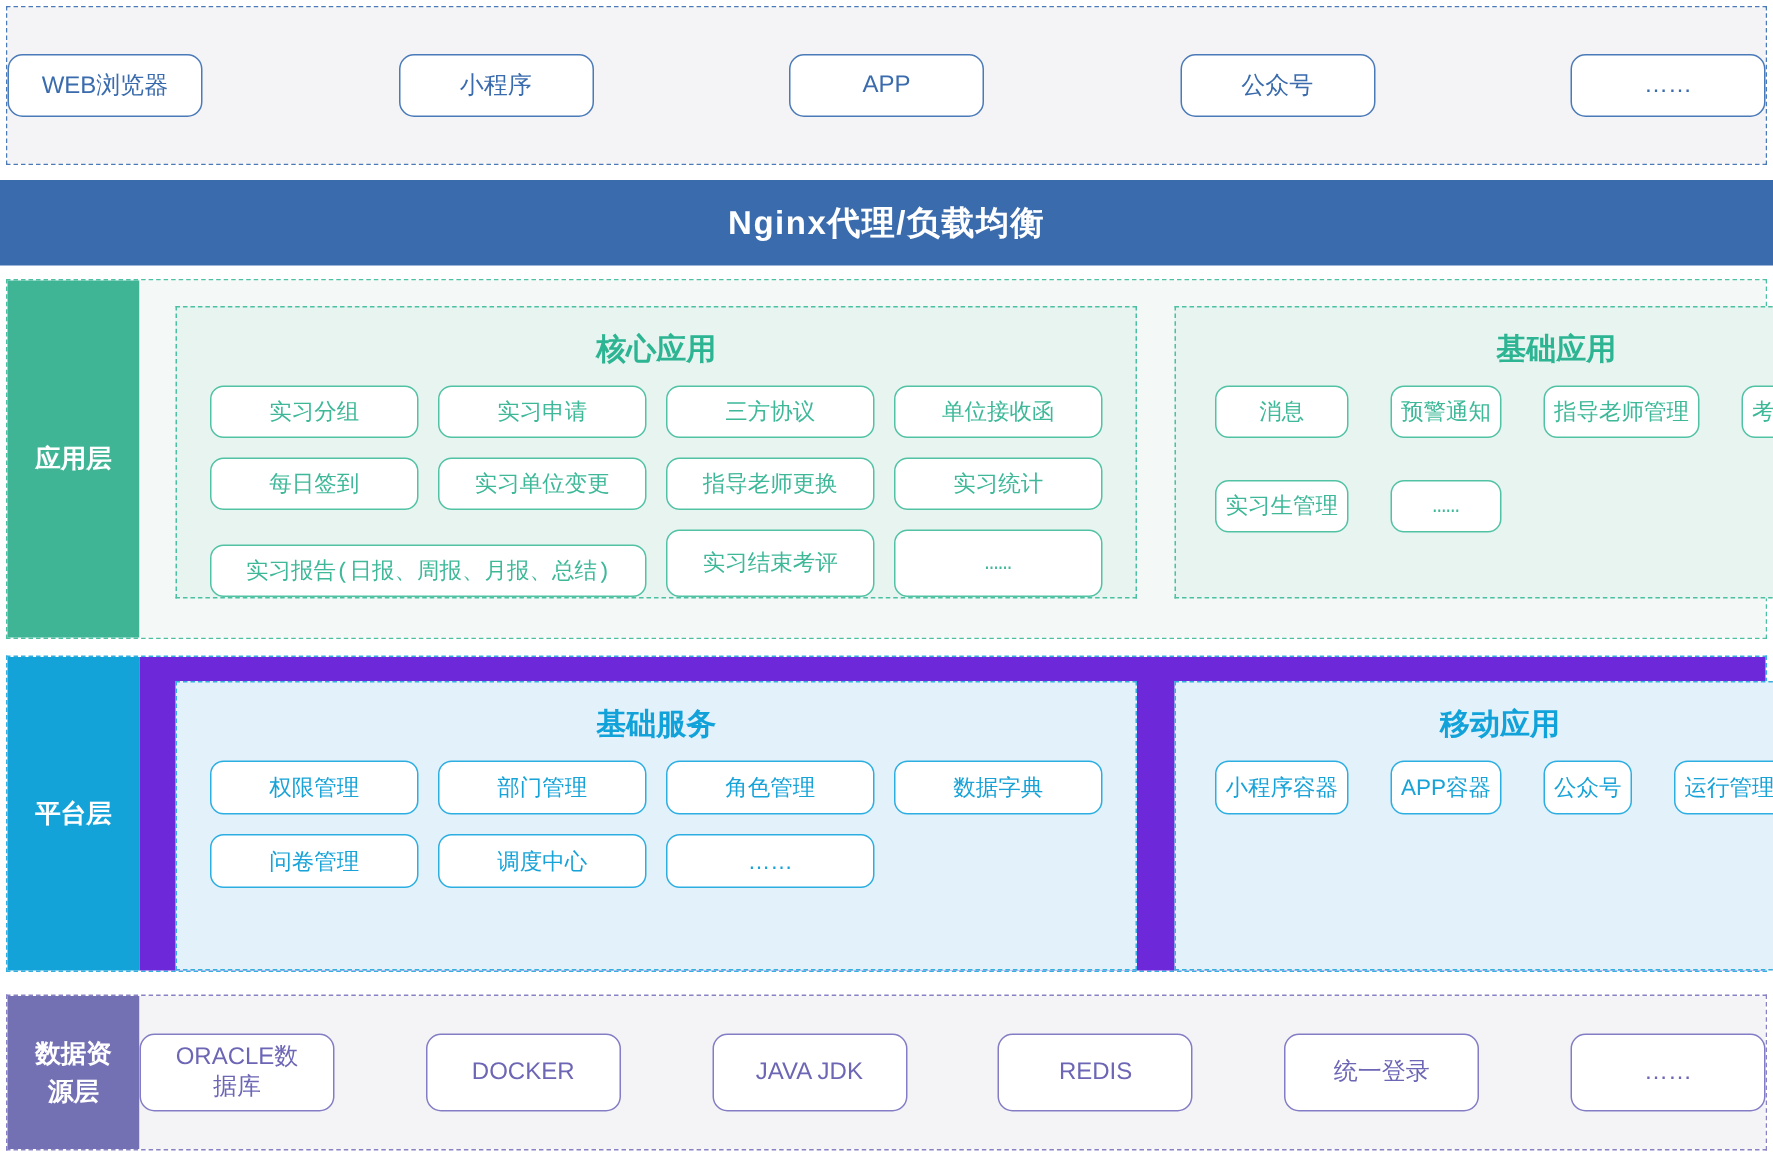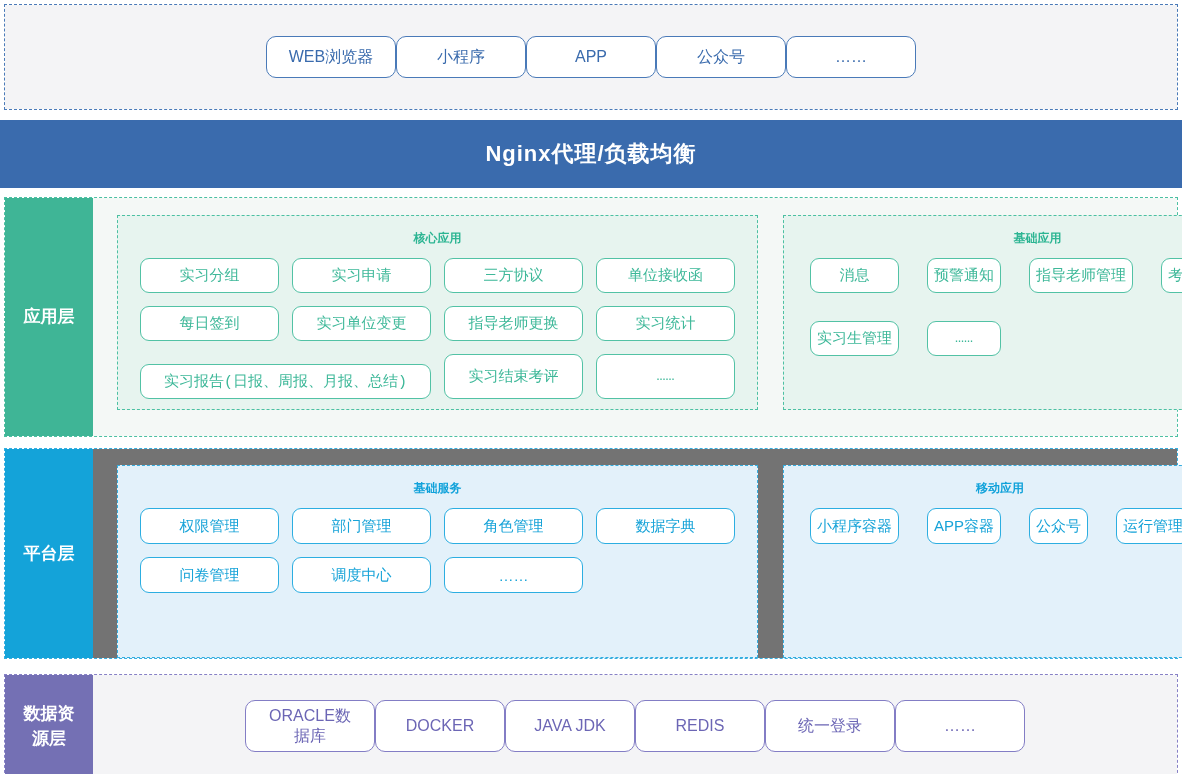--- a/index.html
+++ b/index.html
@@ -30,42 +30,42 @@
     padding: 0 13px;
   }
   .label-blue   { background: #3a6bad; }
   .label-teal   { background: #3fb596; }
   .label-cyan   { background: #14a3d9; }
   .label-purple { background: #7470b4; }
 
   
   .nginx-bar {
     flex: none;
-    height: 68px; margin: 10px -4px 9px;
+    height: 57px; margin: 10px -4px 9px;
     background: #3a6bad;
     color: #ffffff; font-size: 22px; font-weight: bold; letter-spacing: 1px;
     display: flex; align-items: center; justify-content: center;
   }
 
   
   .row-content { flex: 1; display: flex; align-items: center; min-width: 0; }
-  .simple-content { justify-content: center; background: #f4f4f6; }
+  .simple-content { justify-content: space-between; background: #f4f4f6; }
 
   .groups-content { padding: 0 24px; gap: 25px; align-items: stretch; }
   .teal-area { background: #f4f8f6; padding-top: 17px; padding-bottom: 26px; }
-  .cyan-area { background: #737373; padding-top: 16px; }
+  .cyan-area { background: #6d28d9; padding-top: 16px; }
 
   
   .group { border: 1.5px dashed; padding: 12px 22px 16px; display: flex; flex-direction: column; }
   .group-teal { background: #e7f4ef; border-color: #4cc0a2; }
   .group-cyan { background: #e3f1fa; border-color: #35aee0; }
   .group-main { flex: 0 0 641px; }
   .group-side { flex: 1; padding-left: 26px; padding-right: 26px; }
 
-  .group-title { text-align: center; font-size: 12px; font-weight: bold; margin: 2px 0 11px; }
+  .group-title { text-align: center; font-size: 20px; font-weight: bold; margin: 2px 0 11px; }
   .title-teal { color: #2db593; }
   .title-cyan { color: #11a2da; }
 
   .grid { display: grid; gap: 13px; align-content: start; }
   .grid-4 { grid-template-columns: repeat(4, 1fr); }
   .grid-2 { grid-template-columns: repeat(4, 1fr); column-gap: 22px; row-gap: 14px; gap: 28px; }
   .span2 { grid-column: span 2; margin-top: 10px; }
 
   
   .node {

